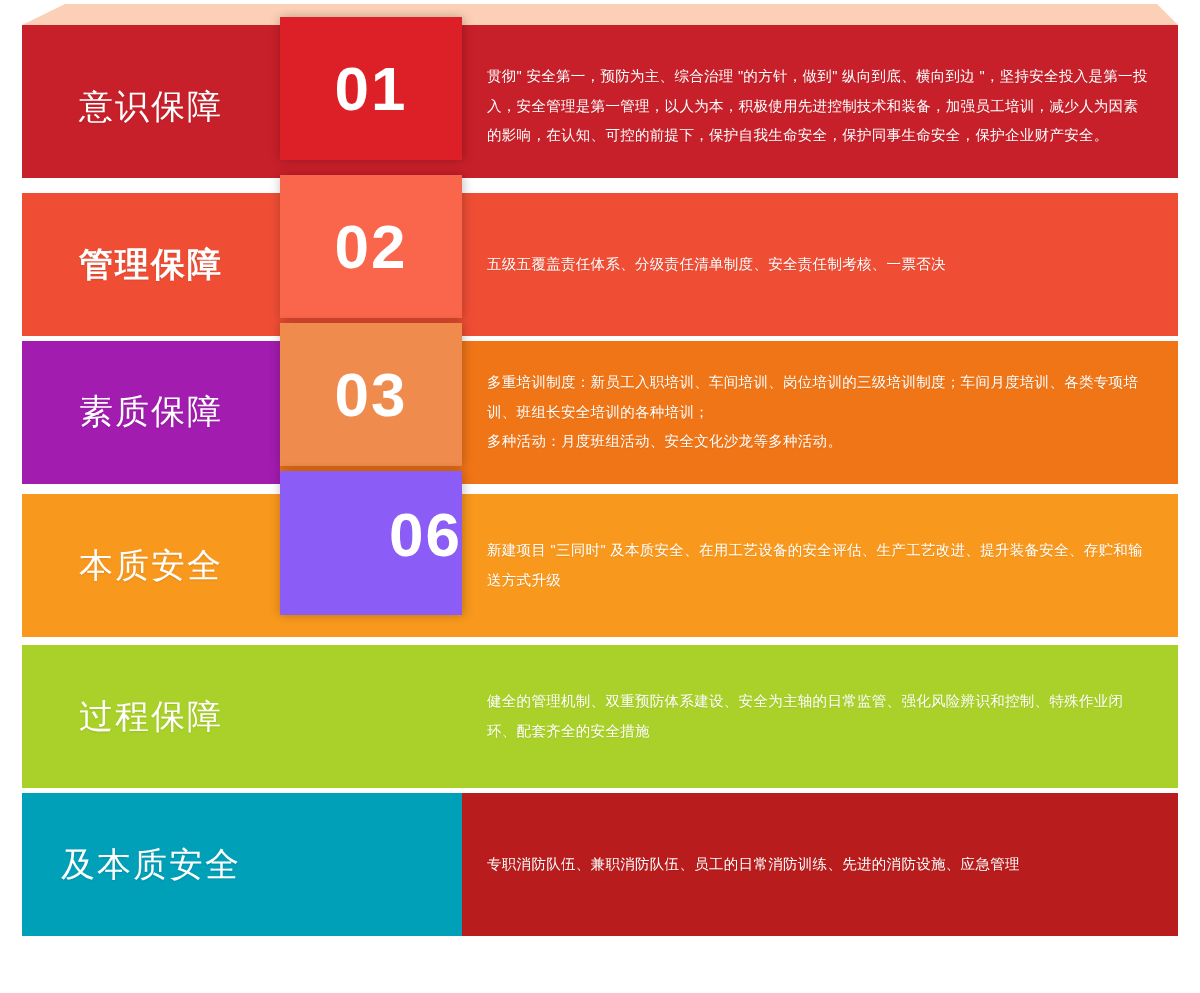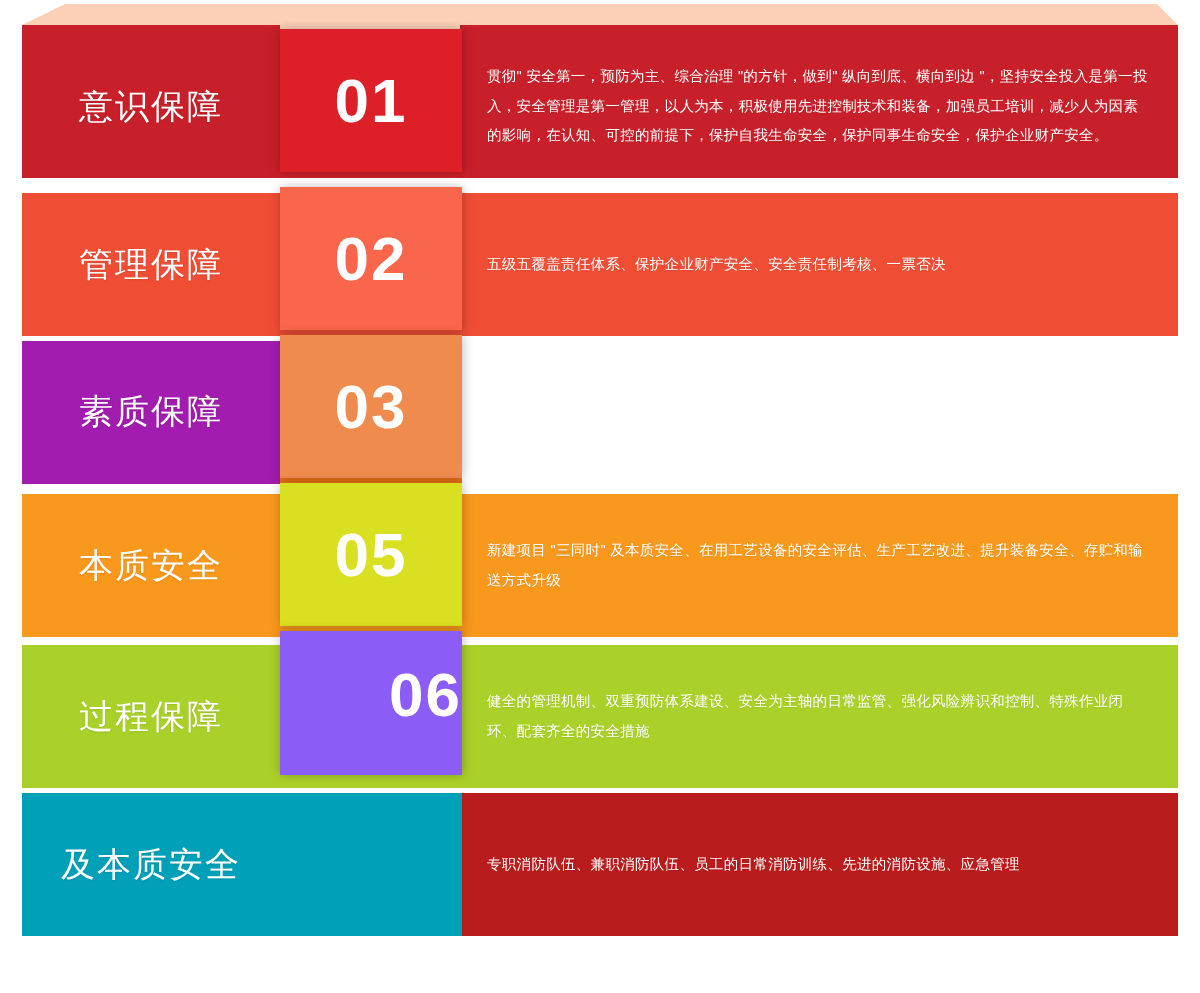--- a/index.html
+++ b/index.html
@@ -81,21 +81,20 @@
     max-width: 672px;
   }
 
   
   .num-col {
     position: absolute;
     left: 258px;
     top: -18px;
     width: 182px;
     z-index: 5;
-    margin-top: 12px;
   }
   .num-cell {
     position: relative;
     width: 182px;
     height: 143px;
     display: flex;
     align-items: center;
     justify-content: center;
     box-shadow: 3px 0 9px rgba(0,0,0,0.17), -3px 0 9px rgba(0,0,0,0.10);
   }
@@ -140,34 +139,38 @@
       <div class="row-left" style="background:#c8202a;">
         <span class="row-label">意识保障</span>
       </div>
       <div class="row-gap" style="background:#c8202a;"></div>
       <div class="row-right" style="background:#c8202a;">
         <div class="row-desc">贯彻" 安全第一，预防为主、综合治理 "的方针，做到" 纵向到底、横向到边 "，坚持安全投入是第一投入，安全管理是第一管理，以人为本，积极使用先进控制技术和装备，加强员工培训，减少人为因素的影响，在认知、可控的前提下，保护自我生命安全，保护同事生命安全，保护企业财产安全。</div>
       </div>
     </div>
 
     <div class="row" style="top:158px;">
-      <div class="row-left" style="background:#ef4e35;">
+      <div class="row-left" style="background:#ef4e35;font-weight:bold;">
         <span class="row-label">管理保障</span>
       </div>
       <div class="row-gap" style="background:#ef4e35;"></div>
       <div class="row-right" style="background:#ef4e35;">
-        <div class="row-desc">五级五覆盖责任体系、保护企业财产安全、安全责任制考核、一票否决</div>
+        <div class="row-desc">五级五覆盖责任体系、分级责任清单制度、安全责任制考核、一票否决</div>
       </div>
     </div>
 
     <div class="row" style="top:306px;">
       <div class="row-left" style="background:#a21caf;font-family:Liberation Serif, serif;">
         <span class="row-label">素质保障</span>
       </div>
       <div class="row-gap" style="background:#f07517;"></div>
+      <div class="row-right" style="background:#f07517;">
+        <div class="row-desc" style="white-space:pre-line;">多重培训制度：新员工入职培训、车间培训、岗位培训的三级培训制度；车间月度培训、各类专项培训、班组长安全培训的各种培训；
+多种活动：月度班组活动、安全文化沙龙等多种活动。</div>
+      </div>
     </div>
 
     <div class="row" style="top:610px;">
       <div class="row-left" style="background:#aad129;">
         <span class="row-label">过程保障</span>
       </div>
       <div class="row-gap" style="background:#aad129;"></div>
       <div class="row-right" style="background:#aad129;">
         <div class="row-desc">健全的管理机制、双重预防体系建设、安全为主轴的日常监管、强化风险辨识和控制、特殊作业闭环、配套齐全的安全措施</div>
       </div>
@@ -197,22 +200,19 @@
     <div class="num-col">
       <div class="num-cell" style="background:#dd2027; margin-top:0px;">
         <span class="num-text">01</span>
       </div>
       <div class="num-cell" style="background:#fa664b; margin-top:15px;text-align:right;">
         <span class="num-text">02</span>
       </div>
       <div class="num-cell" style="background:#ef8b4d; margin-top:5px;">
         <span class="num-text">03</span>
       </div>
-      <div class="num-cell" style="background:#d9e021; margin-top:5px;">
-        <span class="num-text">05</span>
-      </div>
       <div class="num-cell" style="background:#8b5cf6; margin-top:5px; height:144px;justify-content:flex-end;">
         <span class="num-text" style="position:relative; top:-8px;">06</span>
       </div>
     </div>
 
   </div>
 </div>
 
 </body></html>

